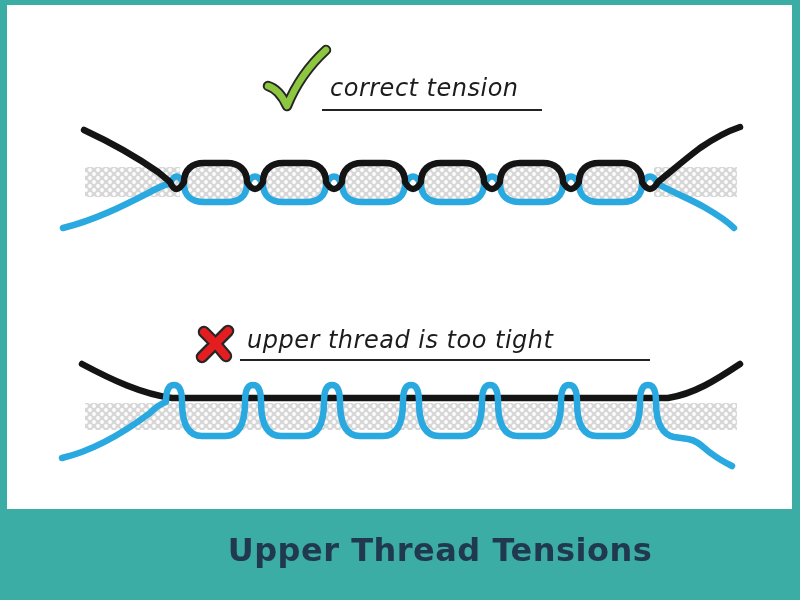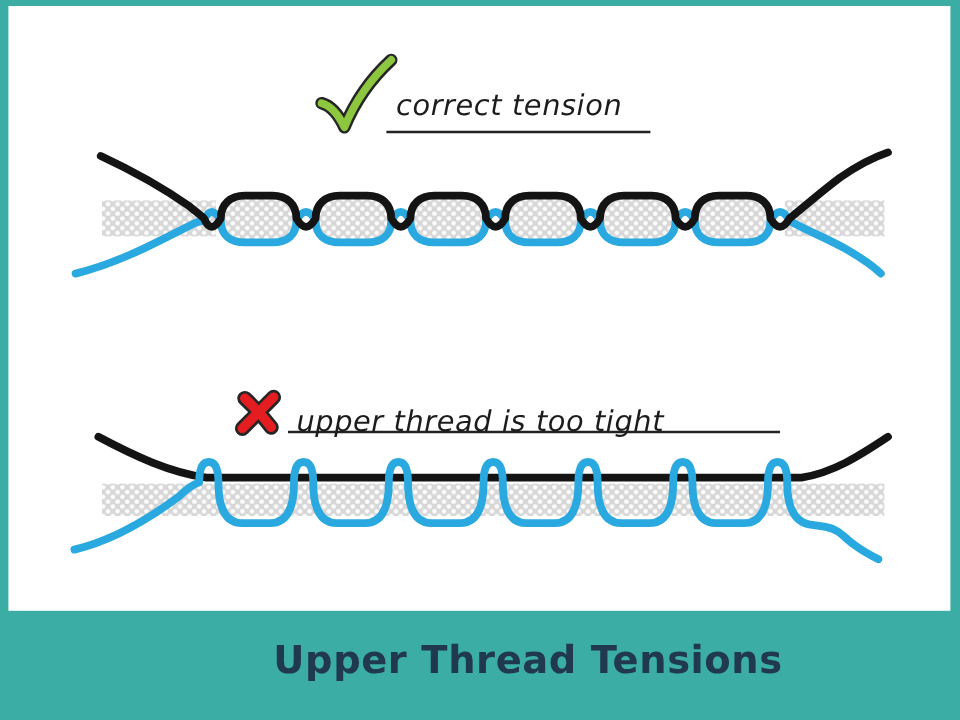--- a/index.html
+++ b/index.html
@@ -37,21 +37,21 @@
     position:absolute;
     font-family:"DejaVu Sans","Liberation Sans",sans-serif;
     font-style:italic;
     font-size:24px;
     line-height:1;
     color:var(--ink);
     white-space:nowrap;
     letter-spacing:0.5px;
   }
   .label-correct{left:330px;top:76px;}
-  .label-tight{left:247px;top:339px;}
+  .label-tight{left:247px;top:328px;}
   .footer-title{
     position:absolute;left:0;top:531px;width:800px;
     text-align:center;
     font-size:32px;
     font-weight:bold;
     letter-spacing:0.5px;
     color:var(--title-navy);
     margin-left:40px;
   }
 </style>

